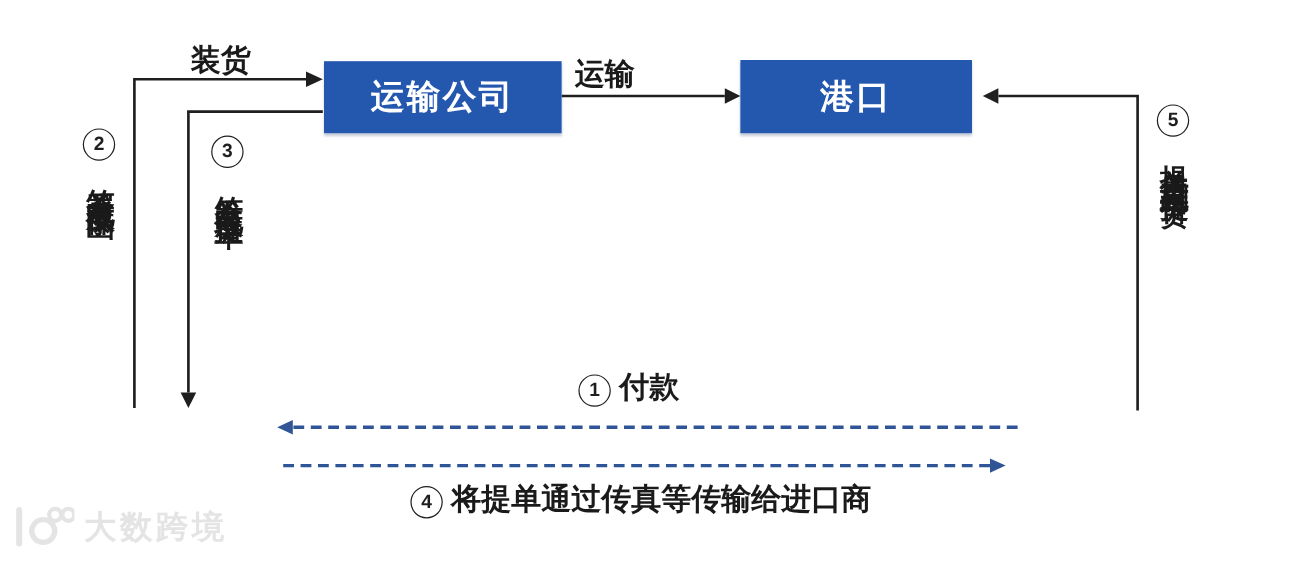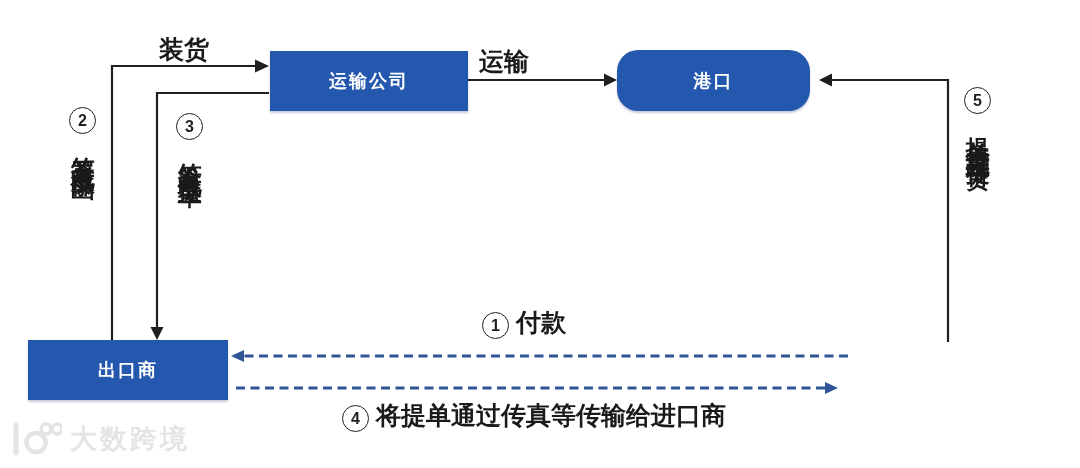--- a/index.html
+++ b/index.html
@@ -4,25 +4,25 @@
 <style>
   html,body{margin:0;padding:0;background:#ffffff;}
   .canvas{
     position:relative;width:1080px;height:468px;background:#ffffff;overflow:hidden;
     font-family:"Liberation Sans","DejaVu Sans",sans-serif;color:#1a1a1a;
   }
   svg.lines{position:absolute;left:0;top:0;}
   .node{
     position:absolute;background:#2457AE;color:#ffffff;
     display:flex;align-items:center;justify-content:center;
-    font-size:18px;font-weight:700;letter-spacing:2px;
+    font-size:28px;font-weight:700;letter-spacing:2px;
     box-shadow:0 2px 2px rgba(30,50,110,0.25);
   }
   .node-transport{left:270px;top:51px;width:198px;height:60px;}
-  .node-port{left:617px;top:50px;width:193px;height:61px;border-radius:21px;}
+  .node-port{left:617px;top:50px;width:193px;height:61px;}
   .node-exporter{left:28px;top:340px;width:200px;height:60px;}
   .node-importer{left:848px;top:342px;width:197px;height:60px;}
 
   .hlabel{
     position:absolute;display:flex;align-items:flex-end;gap:7px;
     font-size:25px;font-weight:700;color:#1a1a1a;white-space:nowrap;
   }
   .lbl-loading{left:159px;top:33px;}
   .lbl-transport{left:479px;top:45px;}
   .lbl-payment{left:482px;top:306px;}
@@ -82,21 +82,20 @@
     </g>
 
     <g>
       <path d="M236 388 L825 388" fill="none" stroke="#2F5596" stroke-width="2.8" stroke-dasharray="9 5.5"></path>
       <polygon points="825,382 838,388 825,394" fill="#2F5596"></polygon>
     </g>
   </svg>
 
   <div class="node node-transport">运输公司</div>
   <div class="node node-port">港口</div>
-  <div class="node node-exporter">出口商</div>
 
   <div class="hlabel lbl-loading">
     <span>装货</span>
   </div>
   <div class="hlabel lbl-transport">
     <span>运输</span>
   </div>
   <div class="hlabel lbl-payment">
     <span class="numcircle">1</span>
     <span>付款</span>

